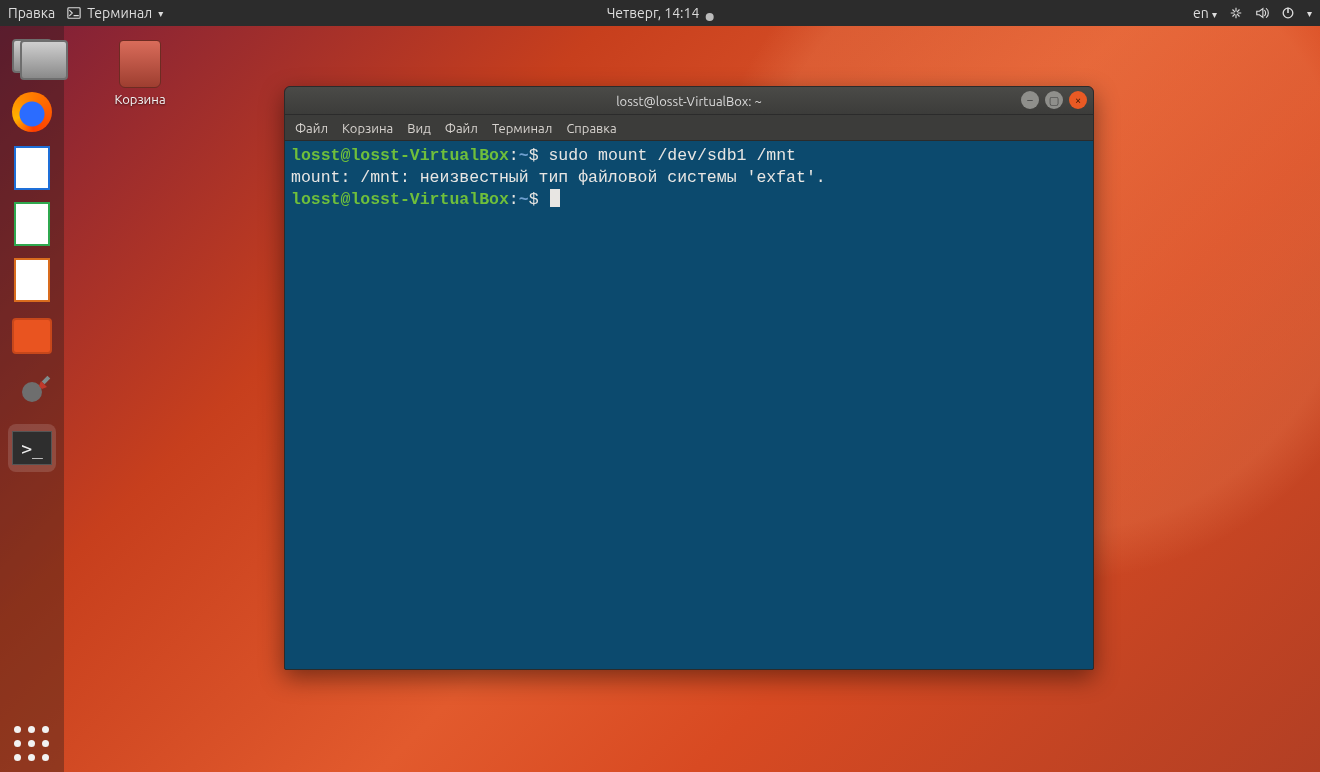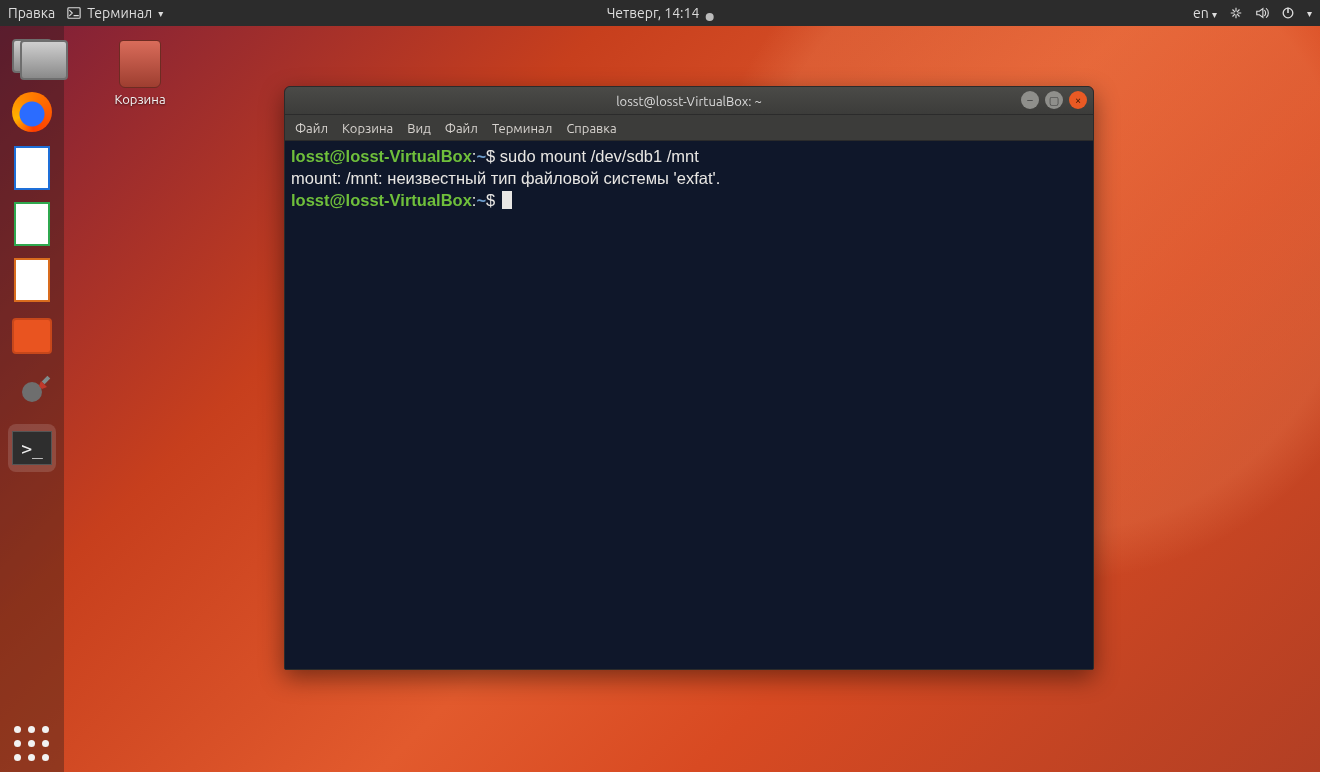--- a/index.html
+++ b/index.html
@@ -70,23 +70,23 @@
   .wbtn.max { background:#8f8f8b;}
   .wbtn.close { background:#ea5a24; color:#3a1300;}
   .menubar {
     height:26px; background:#3c3c3a; border-bottom:1px solid #2b2b2b;
     display:flex; align-items:center; gap:14px; padding:0 10px;
     color:#d7d3cf; font-size:13px;
   }
   .menubar span { cursor:default; }
   .term-body {
     flex:1; overflow:auto; padding:4px 6px 6px 6px;
-    font-family: Liberation Sans, sans-serif;
+    font-family: Liberation Mono, monospace;
     font-size:16.5px; line-height:22px; color:#e8e6e3;
-    background:#0f172a;
+    background:#0c4a6e;
     white-space:pre;
   }
   .p-user { color:#6fbf3b; font-weight:bold;}
   .p-path { color:#6f9fcf; font-weight:bold;}
   .p-sep  { color:#e8e6e3; }
   .cursor {
     display:inline-block; width:10px; height:18px; background:#e8e6e3; vertical-align:-3px; margin-left:2px;
   }
 
   

